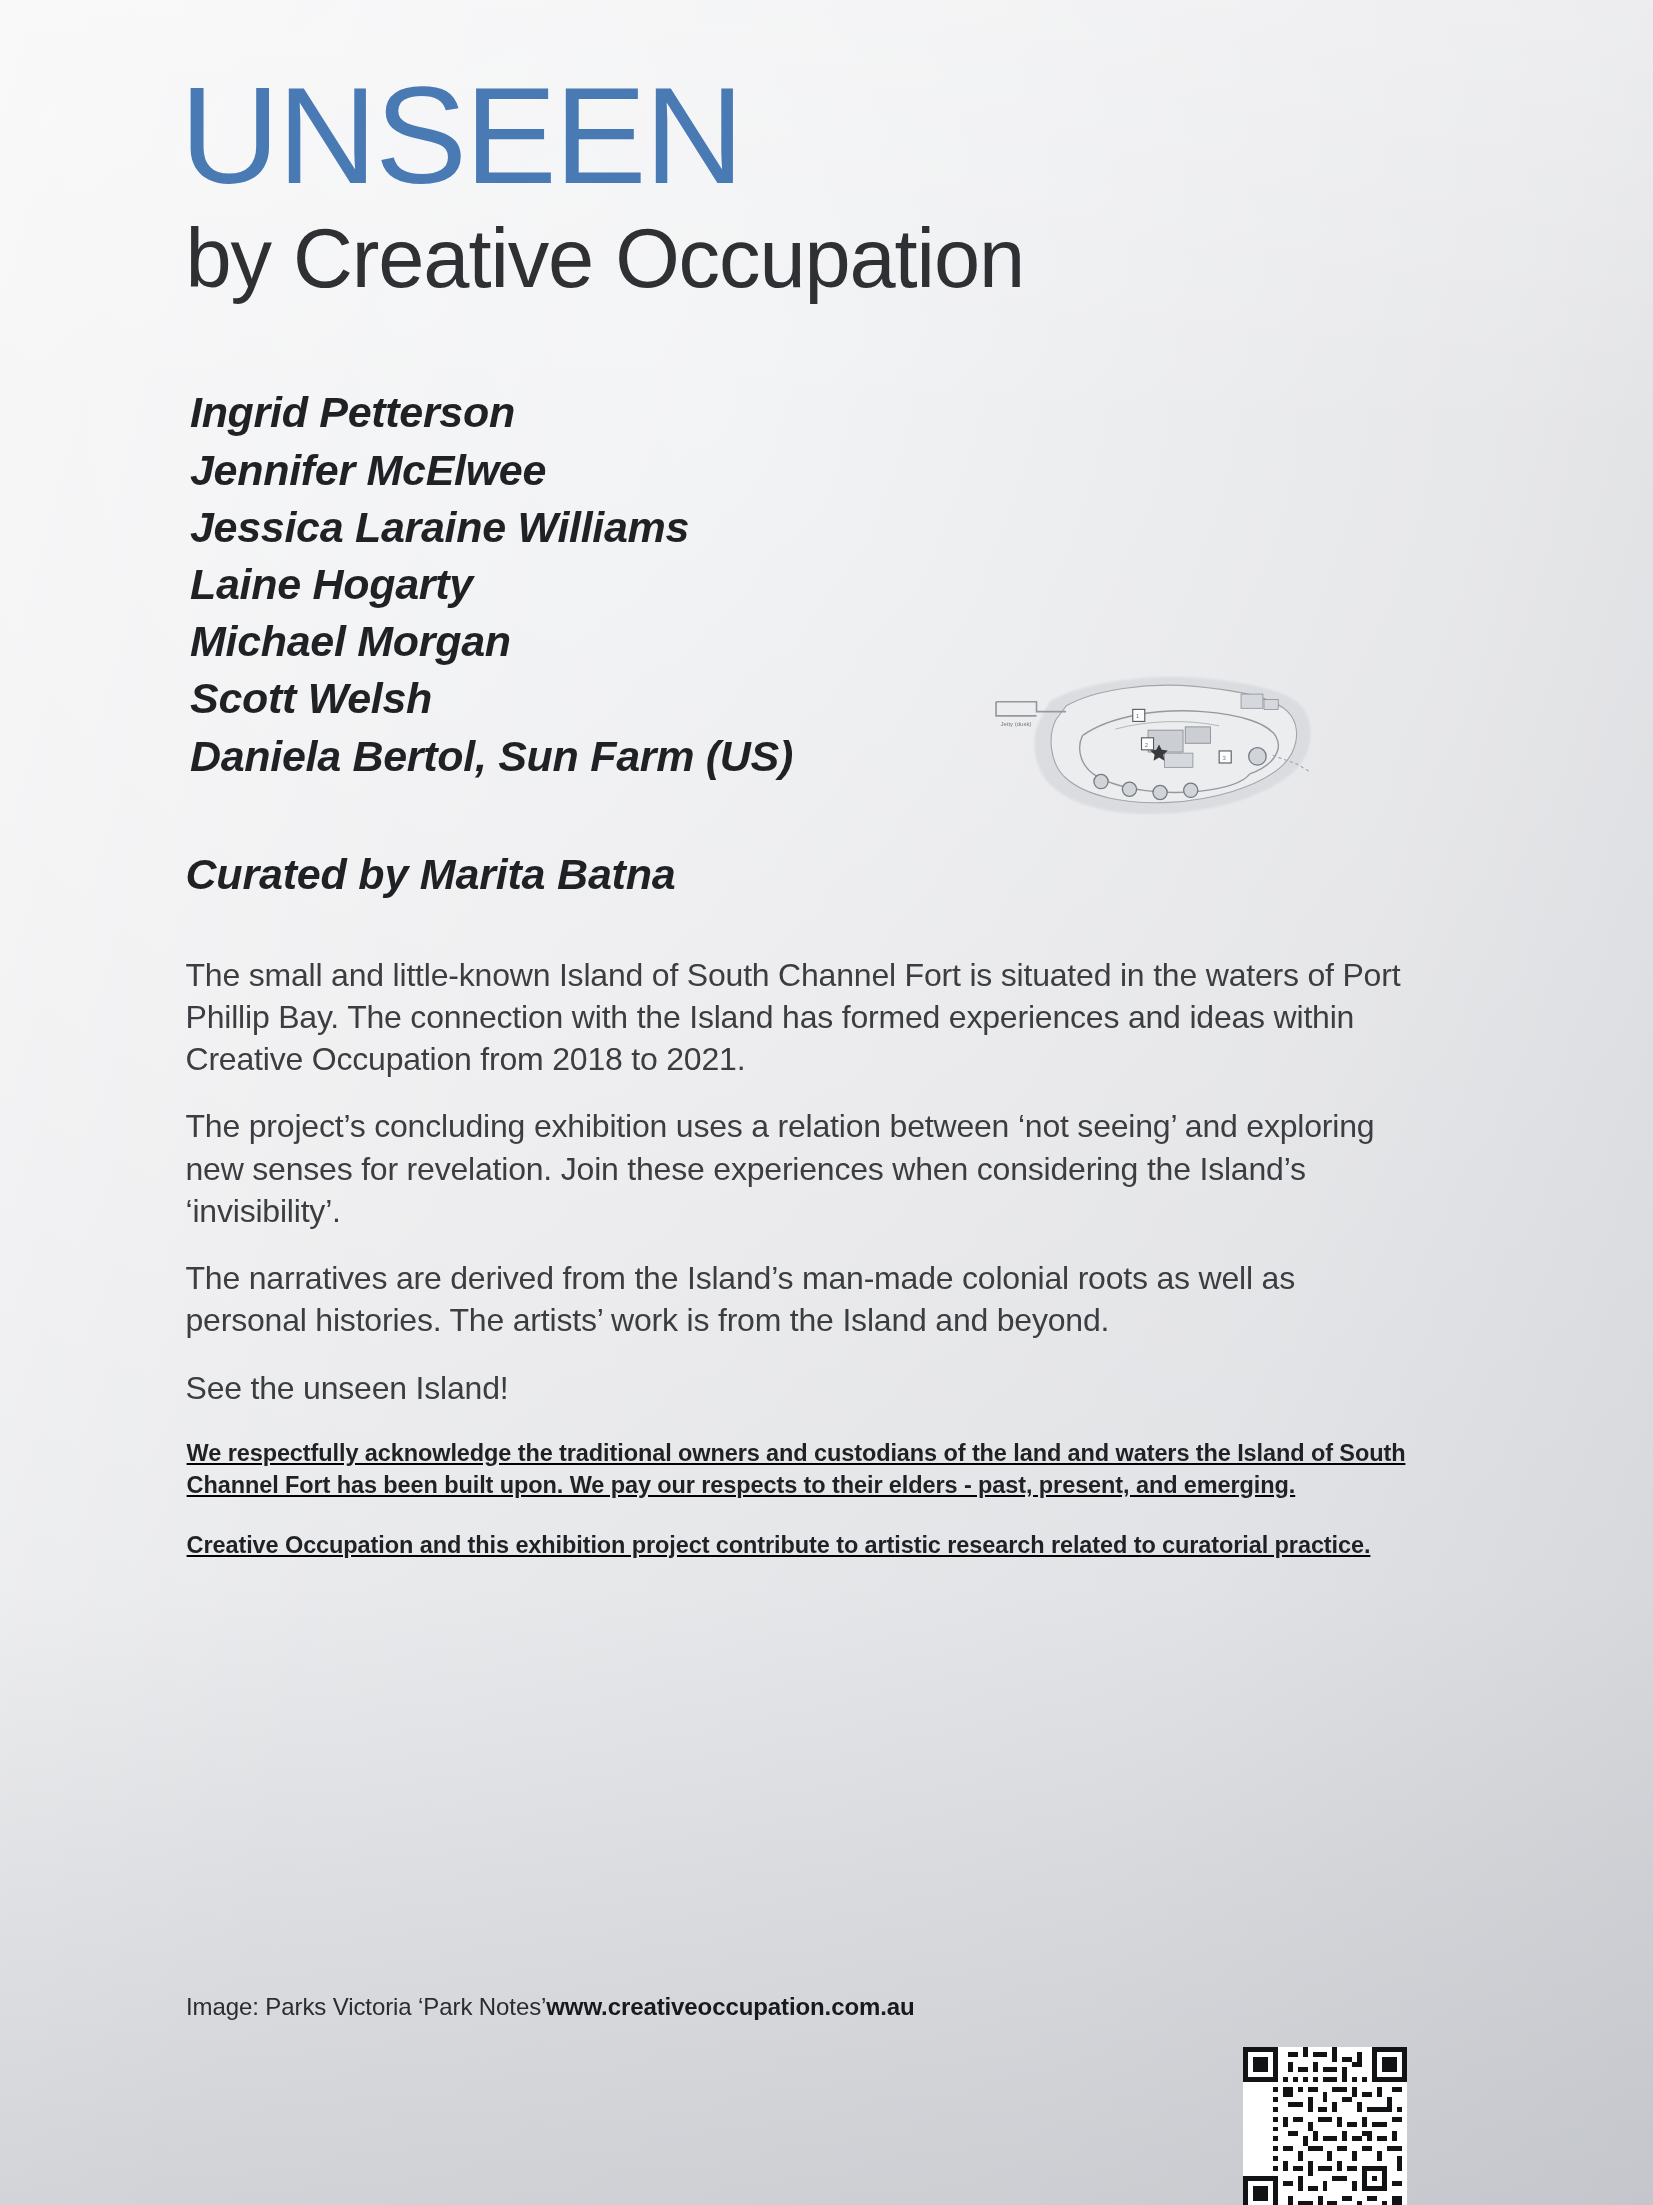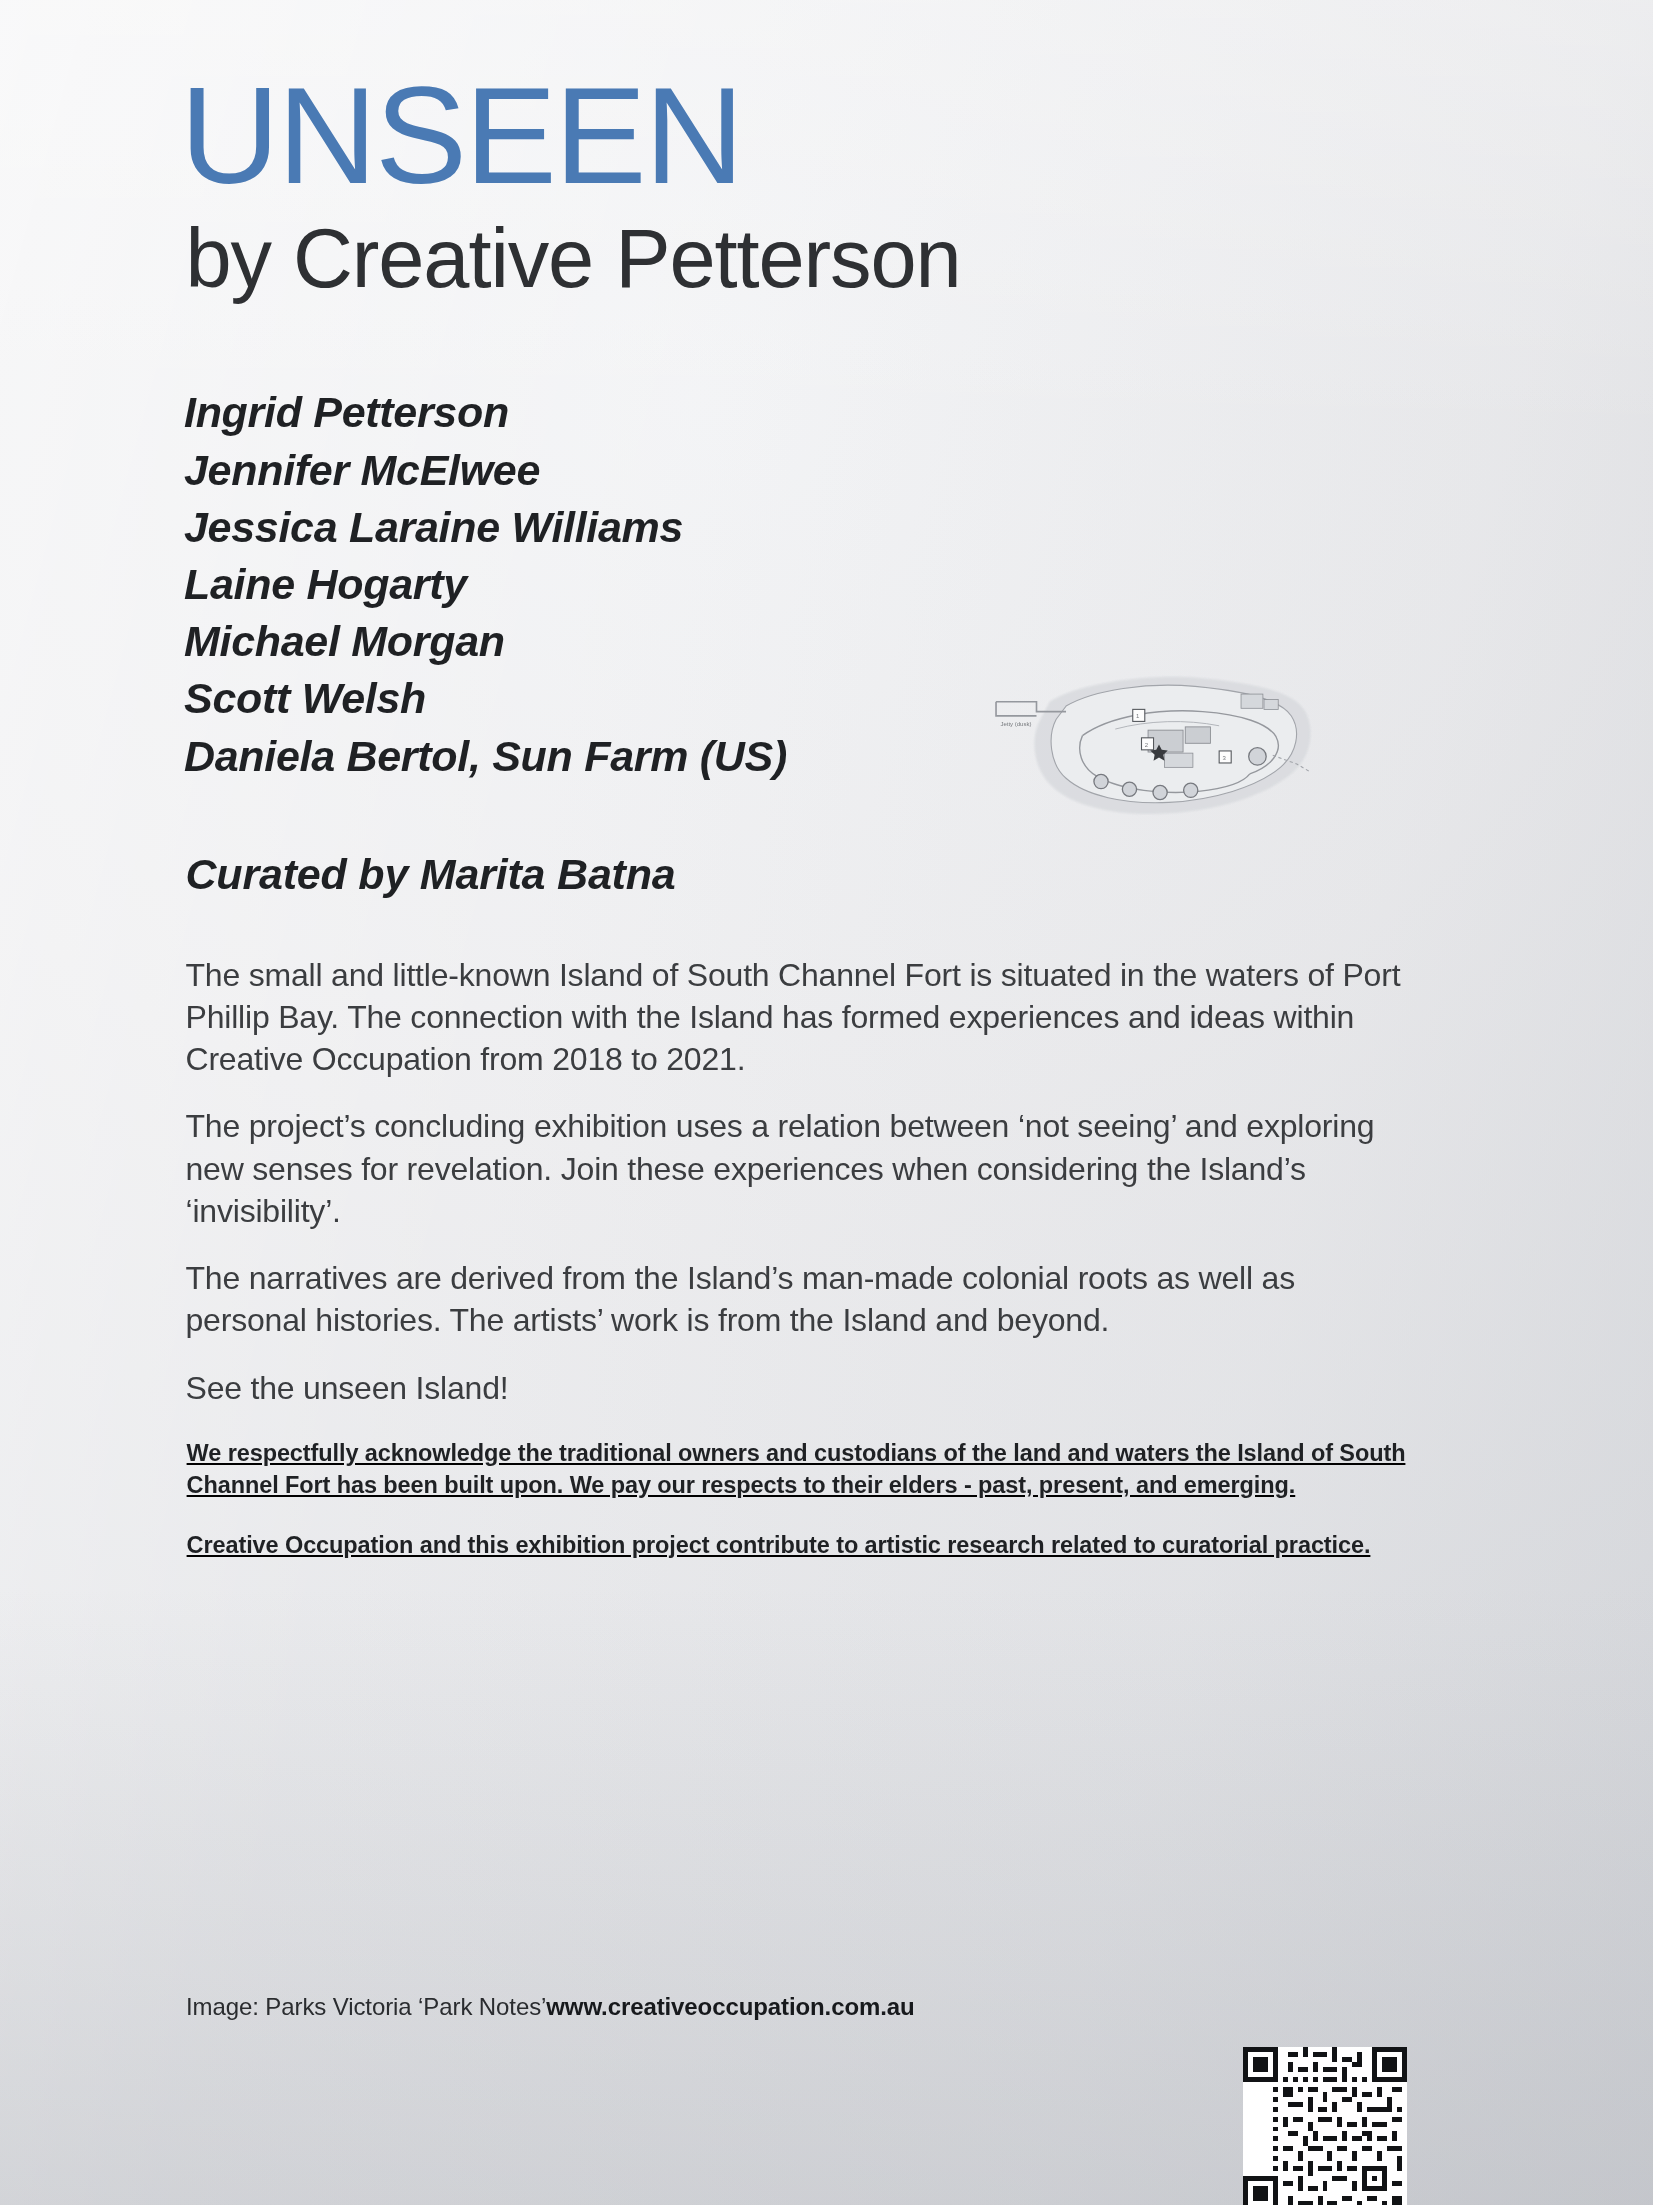--- a/index.html
+++ b/index.html
@@ -69,21 +69,21 @@
     font-size: 83px;
     line-height: 1.05;
     letter-spacing: -1.1px;
     font-weight: 400;
     color: #2e3033;
     margin: 12px 0 0 5.5px;
   }
 
   #artists {
     margin-top: 82px;
-    margin-left: 4px;
+    margin-left: 10px;
     position: relative;
     z-index: 3;
   }
   .artist {
     font-size: 43px;
     line-height: 1.33;
     font-weight: 700;
     font-style: italic;
     color: #1f2124;
     letter-spacing: -0.3px;
@@ -184,21 +184,21 @@
 </head>
 <body>
 
 <div id="wall">
 
   <div id="panel">
 
     <div class="content">
 
       <h1 id="title">UNSEEN</h1>
-      <h2 id="subtitle">by Creative Petterson</h2>
+      <h2 id="subtitle">by Creative Occupation</h2>
 
       <div id="artists">
         <div class="artist">Ingrid Petterson</div>
         <div class="artist">Jennifer McElwee</div>
         <div class="artist">Jessica Laraine Williams</div>
         <div class="artist">Laine Hogarty</div>
         <div class="artist">Michael Morgan</div>
         <div class="artist">Scott Welsh</div>
         <div class="artist">Daniela Bertol, Sun Farm (US)</div>
       </div>

